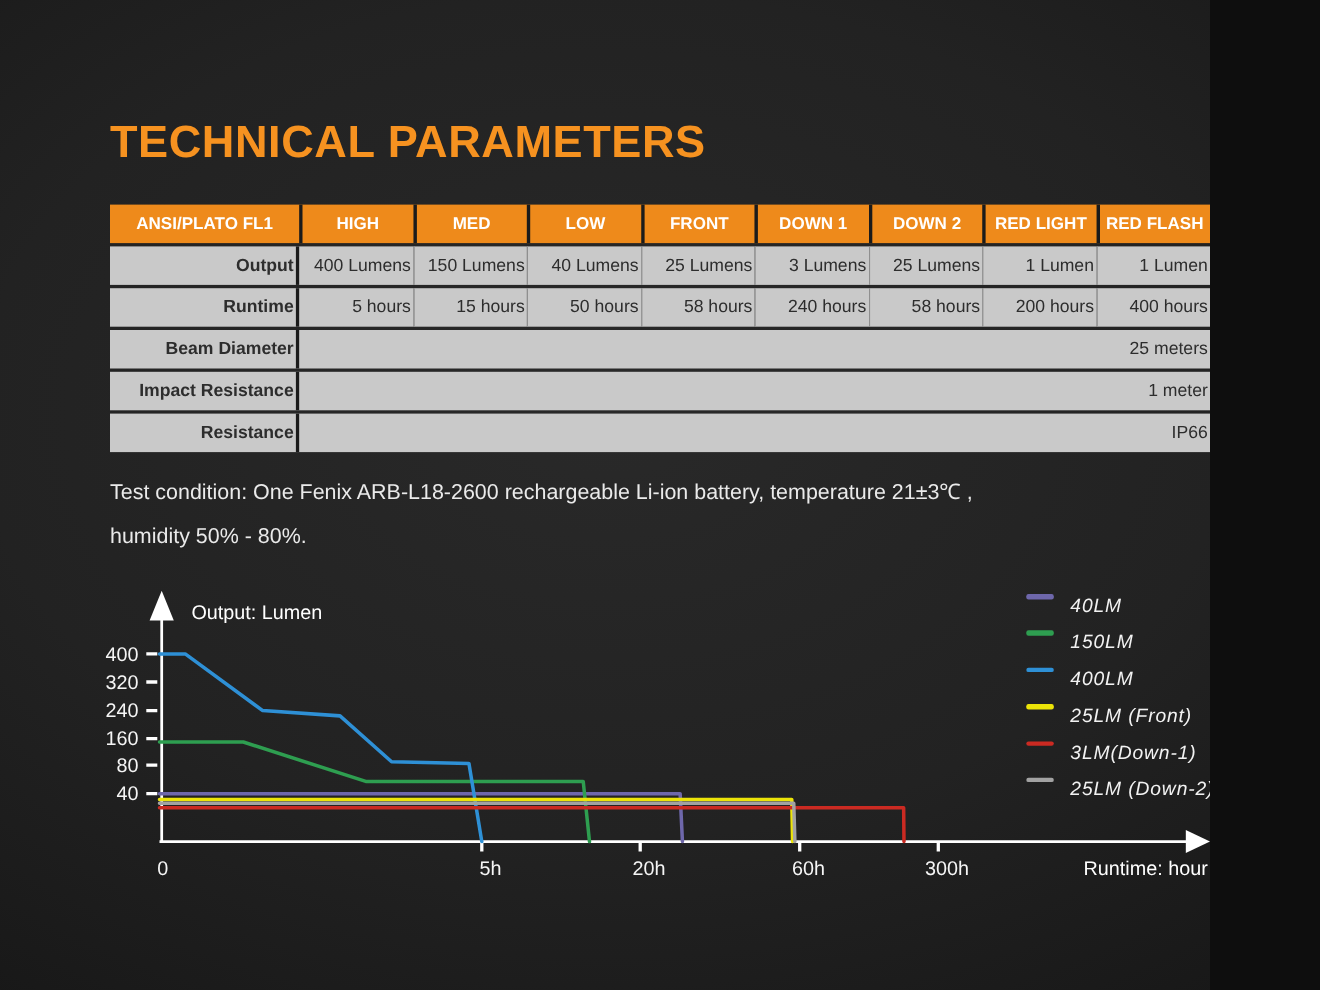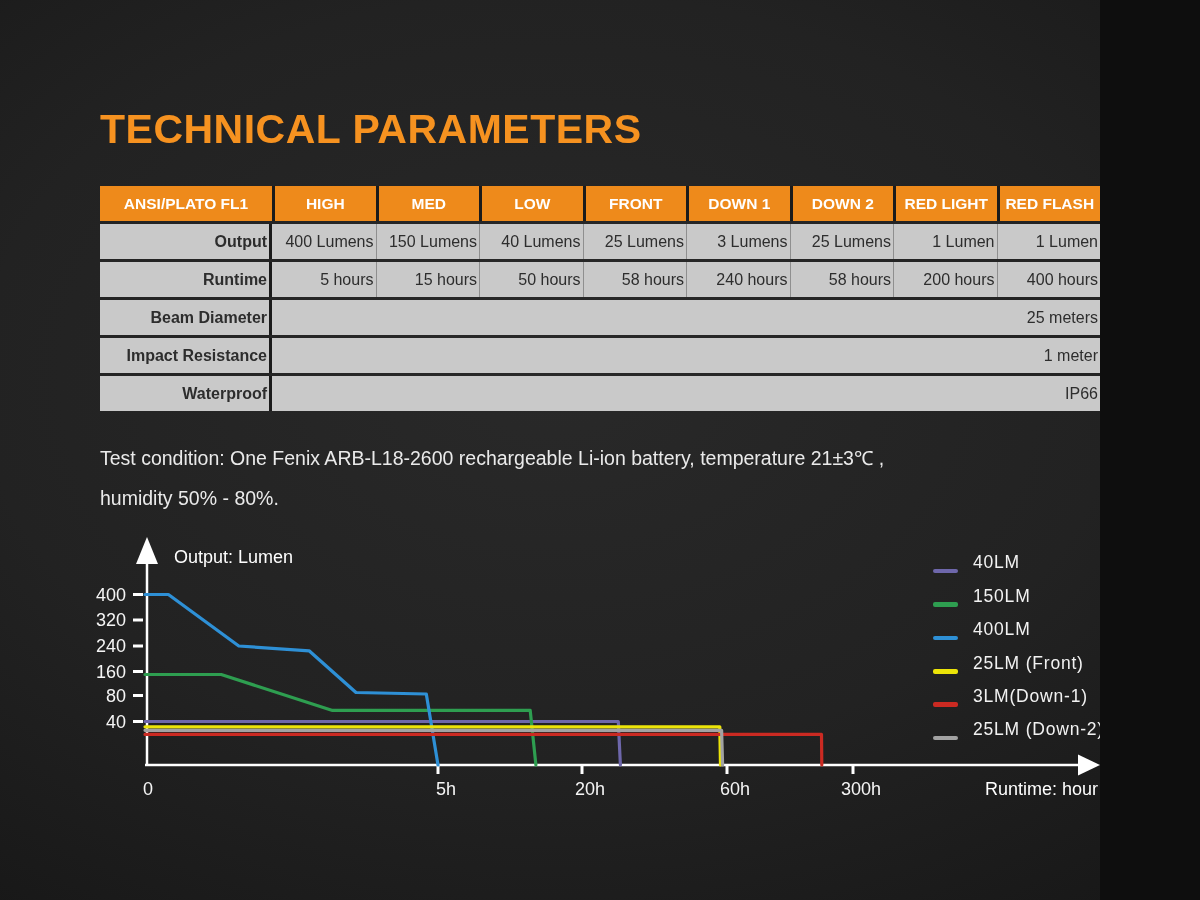--- a/index.html
+++ b/index.html
@@ -22,26 +22,26 @@
   table.spec td{
     background:#c9c9c9;color:#2d2d2d;font-size:16px;height:35px;
     text-align:right;padding:0 2px;
   }
   td.rowlabel{
     font-weight:bold;text-align:left;padding-left:18px !important;
     border-right:3px solid #1b1b1b;
   }
   td.data + td.data{border-left:1px solid #8f8f8f;}
   .note{
-    position:absolute;left:100px;top:438px;width:1000px;margin:0;
+    position:absolute;left:100px;top:428px;width:1000px;margin:0;
     color:#eaeaea;font-size:19.5px;line-height:40px;font-weight:normal;
   }
   .chart-svg{position:absolute;left:88px;top:533px;}
   .legend{position:absolute;left:933px;top:540px;}
-  .legend-item{display:flex;align-items:flex-end;height:33.4px;}
+  .legend-item{display:flex;align-items:flex-start;height:33.4px;font-style:italic;}
   .legend-swatch{width:25px;height:4.5px;border-radius:2px;flex:none;}
   .legend-label{margin-left:15px;color:#f2f2f2;font-size:17.5px;letter-spacing:0.8px;white-space:pre;}
 </style>
 </head>
 <body>
 
 <div class="page">
 
   <h1 class="title">TECHNICAL PARAMETERS</h1>
 
@@ -96,21 +96,21 @@
           </tr>
           <tr>
             <td class="rowlabel">Beam Diameter</td>
             <td colspan="8">25 meters</td>
           </tr>
           <tr>
             <td class="rowlabel">Impact Resistance</td>
             <td colspan="8">1 meter</td>
           </tr>
           <tr>
-            <td class="rowlabel">Waterproof</td>
+            <td class="rowlabel">Resistance</td>
             <td colspan="8">IP66</td>
           </tr>
         </tbody>
     </table>
   </div>
 
   <p class="note"><span>Test condition: One Fenix ARB-L18-2600 rechargeable Li-ion battery, temperature 21±3℃ ,</span><br>
   <span>humidity 50% - 80%.</span></p>
 
   <svg class="chart-svg" id="chart-svg" width="1030" height="285" viewBox="0 0 1030 285">

